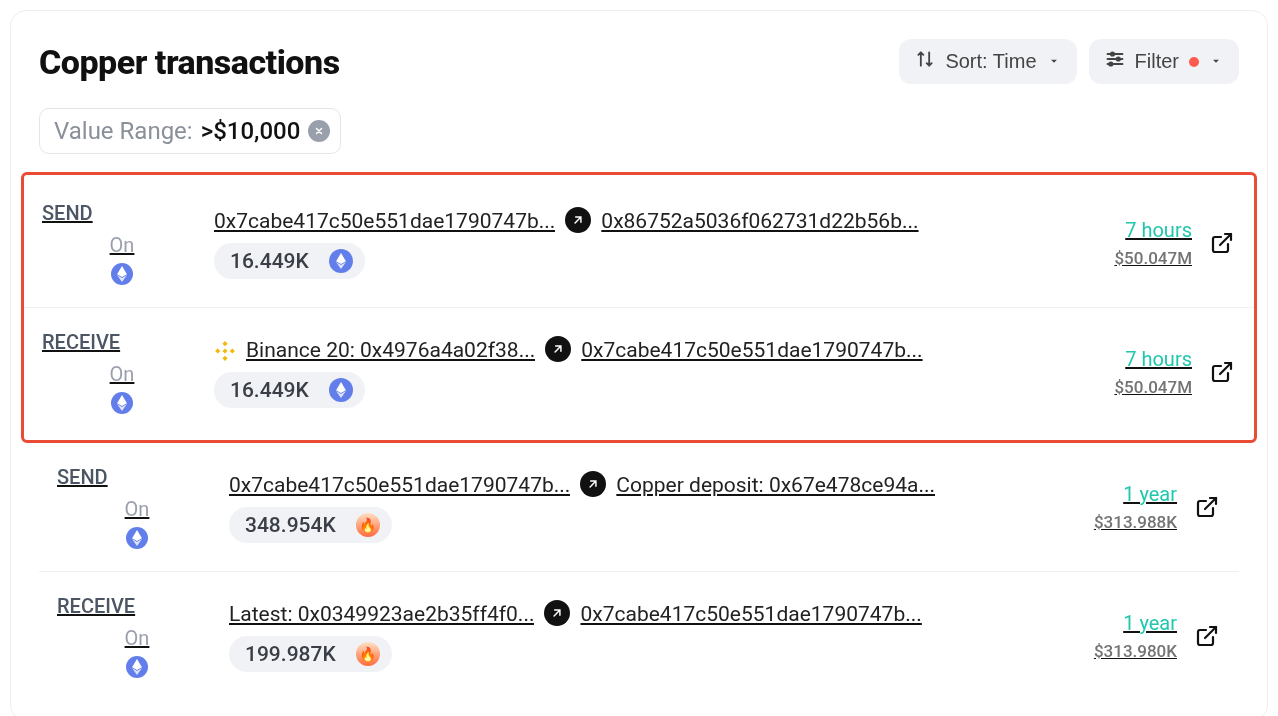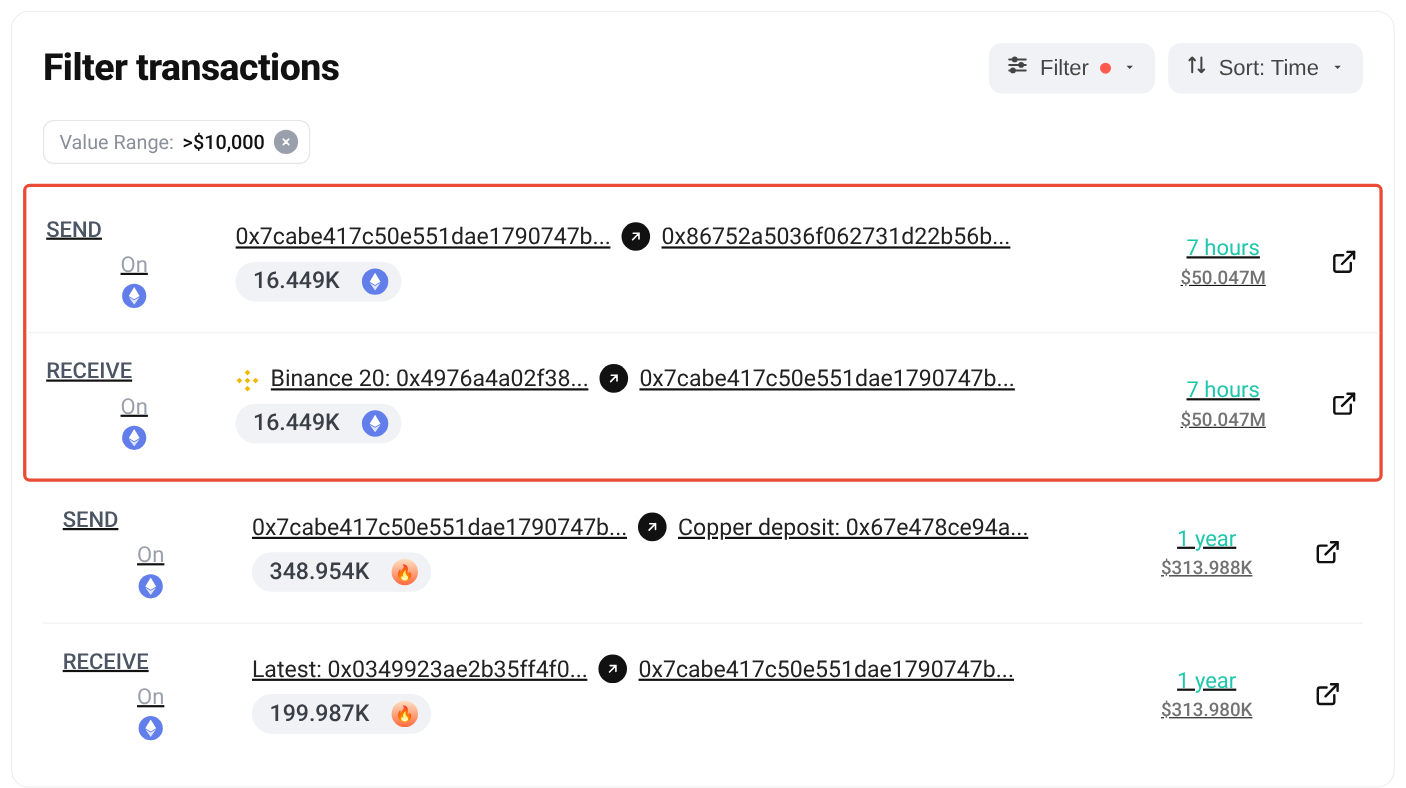--- a/index.html
+++ b/index.html
@@ -53,21 +53,21 @@
   .filter-chip-row {
     margin-bottom: 18px;
   }
   .filter-chip {
     display: inline-flex;
     align-items: center;
     gap: 8px;
     border: 1px solid #e3e5e9;
     border-radius: 10px;
     padding: 8px 10px 8px 14px;
-    font-size: 18px;
+    font-size: 24px;
   }
   .filter-chip .label { color: #8a8f99; }
   .filter-chip .value { color: #111; font-weight: 500; }
   .chip-close {
     width: 22px; height: 22px; border-radius: 50%;
     background: #9aa0ab; color: #fff;
     display: inline-flex; align-items: center; justify-content: center;
     font-size: 14px; cursor: pointer;
   }
   .highlight-box {
@@ -158,21 +158,21 @@
     display: inline-flex; align-items: center; justify-content: center;
   }
   .token-eth svg { width: 12px; height: 16px; }
   .token-fire {
     width: 24px; height: 24px; border-radius: 50%;
     background: linear-gradient(180deg,#ffe0c2 0%,#ff6a3d 100%);
     display: inline-flex; align-items: center; justify-content: center;
     font-size: 14px;
   }
   .col-value {
-    text-align: center;
+    text-align: right;
     width: 160px;
     flex-shrink: 0;
   }
   .time-ago {
     color: #1fc7ad;
     font-size: 20px;
     margin-bottom: 6px;
   }
   .usd-value {
     color: #737373;
@@ -190,49 +190,49 @@
   }
   .ext-link svg { width: 24px; height: 24px; }
   .chevron { width: 14px; height: 14px; }
 </style>
 </head>
 <body>
 
 <div class="card">
 
   <div class="header-row">
-    <h1 class="title">Filter transactions</h1>
+    <h1 class="title">Copper transactions</h1>
     <div class="actions">
+      <button class="pill-btn">
+        <span>
+          <svg width="20" height="20" viewBox="0 0 24 24" fill="none" stroke="#444" stroke-width="2.2" stroke-linecap="round">
+            <path d="M7 4v16M7 4l-3 3M7 4l3 3"></path>
+            <path d="M17 20V4M17 20l3-3M17 20l-3-3"></path>
+          </svg>
+        </span>
+        <span>Sort: Time</span>
+        <span>
+          <svg class="chevron" viewBox="0 0 24 24" fill="#444">
+              <path d="M7 10l5 5 5-5z"></path>
+            </svg>
+        </span>
+      </button>
       <button class="pill-btn">
         <span>
           <svg width="20" height="20" viewBox="0 0 24 24" fill="none" stroke="#444" stroke-width="2.2" stroke-linecap="round">
             <line x1="3" y1="6" x2="21" y2="6"></line>
               <circle cx="9" cy="6" r="2" fill="#444"></circle>
             <line x1="3" y1="12" x2="21" y2="12"></line>
               <circle cx="16" cy="12" r="2" fill="#444"></circle>
             <line x1="3" y1="18" x2="21" y2="18"></line>
               <circle cx="7" cy="18" r="2" fill="#444"></circle>
           </svg>
         </span>
         <span>Filter</span>
         <span class="dot-indicator"></span>
-        <span>
-          <svg class="chevron" viewBox="0 0 24 24" fill="#444">
-              <path d="M7 10l5 5 5-5z"></path>
-            </svg>
-        </span>
-      </button>
-      <button class="pill-btn">
-        <span>
-          <svg width="20" height="20" viewBox="0 0 24 24" fill="none" stroke="#444" stroke-width="2.2" stroke-linecap="round">
-            <path d="M7 4v16M7 4l-3 3M7 4l3 3"></path>
-            <path d="M17 20V4M17 20l3-3M17 20l-3-3"></path>
-          </svg>
-        </span>
-        <span>Sort: Time</span>
         <span>
           <svg class="chevron" viewBox="0 0 24 24" fill="#444">
               <path d="M7 10l5 5 5-5z"></path>
             </svg>
         </span>
       </button>
     </div>
   </div>
 
   <div class="filter-chip-row">

